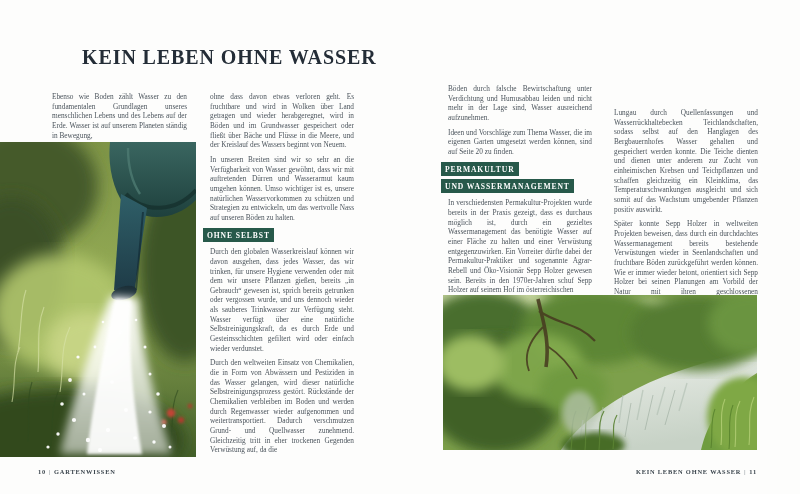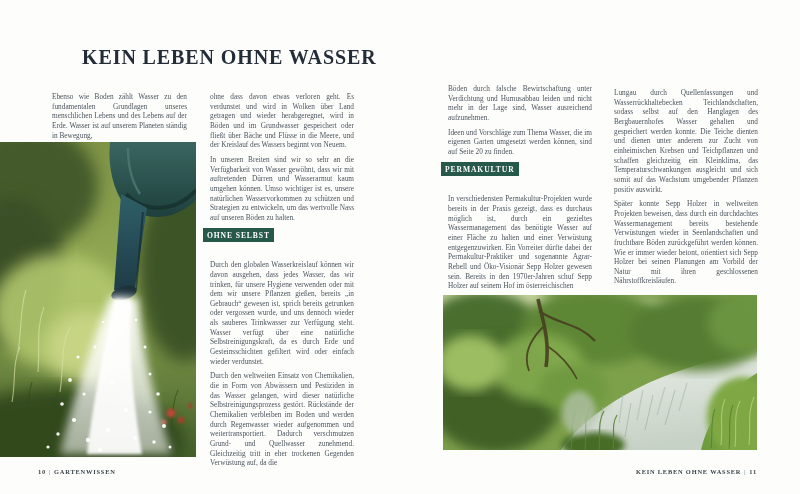--- a/index.html
+++ b/index.html
@@ -14,22 +14,22 @@
     color:#242d37;white-space:nowrap;
   }
   .bodycol{
     position:absolute;font-size:7.3px;line-height:9.65px;
     color:#4b545c;text-align:justify;
   }
   .bodycol p{margin:0 0 5px 7px;}
   #intro-col{left:45px;top:92px;width:142px;}
   #left-main-col{left:203px;top:92px;width:151px;}
   #right-col1{left:441px;top:84px;width:151px;}
-  #right-col2{left:607px;top:88px;width:151px;}
-  .section-heading{margin:4px 0 18px 0;}
+  #right-col2{left:607px;top:108px;width:151px;}
+  .section-heading{margin:4px 0 5px 0;}
   .section-heading .hline{
     display:table;background:#27594a;color:#ffffff;
     font-size:7.6px;font-weight:bold;letter-spacing:0.9px;
     padding:3px 4px 2px 4px;margin:0 0 2.5px 0;white-space:nowrap;
   }
   .photo{position:absolute;overflow:hidden;}
   #photo-watering{left:0;top:142px;width:196px;height:315px;}
   #photo-stream{left:443px;top:295px;width:314px;height:155px;}
   .photo svg{display:block;}
   .footer{
@@ -140,34 +140,35 @@
           <circle cx="145" cy="205" r="1.5"></circle>
           <circle cx="112" cy="240" r="1.8"></circle>
         <circle cx="126" cy="268" r="1.9"></circle>
           <circle cx="108" cy="288" r="2.0"></circle>
           <circle cx="135" cy="296" r="1.8"></circle>
       </g>
     </svg>
   </div>
 
   <div class="bodycol" id="left-main-col">
-    <p>ohne dass davon etwas verloren geht. Es verdunstet und wird in Wolken über Land getragen und wieder herabgeregnet, wird in Böden und im Grundwasser gespeichert oder fließt über Bäche und Flüsse in die Meere, und der Kreislauf des Wassers beginnt von Neuem.</p>
+    <p>ohne dass davon etwas verloren geht. Es fruchtbare und wird in Wolken über Land getragen und wieder herabgeregnet, wird in Böden und im Grundwasser gespeichert oder fließt über Bäche und Flüsse in die Meere, und der Kreislauf des Wassers beginnt von Neuem.</p>
     <p>In unseren Breiten sind wir so sehr an die Verfügbarkeit von Wasser gewöhnt, dass wir mit auftretenden Dürren und Wasserarmut kaum umgehen können. Umso wichtiger ist es, unsere natürlichen Wasservorkommen zu schützen und Strategien zu entwickeln, um das wertvolle Nass auf unseren Böden zu halten.</p>
     <div class="section-heading">
       <div class="hline">OHNE SELBST</div>
     </div>
     <p>Durch den globalen Wasserkreislauf können wir davon ausgehen, dass jedes Wasser, das wir trinken, für unsere Hygiene verwenden oder mit dem wir unsere Pflanzen gießen, bereits „in Gebrauch“ gewesen ist, sprich bereits getrunken oder vergossen wurde, und uns dennoch wieder als sauberes Trinkwasser zur Verfügung steht. Wasser verfügt über eine natürliche Selbstreinigungskraft, da es durch Erde und Gesteinsschichten gefiltert wird oder einfach wieder verdunstet.</p>
     <p>Durch den weltweiten Einsatz von Chemikalien, die in Form von Abwässern und Pestiziden in das Wasser gelangen, wird dieser natürliche Selbstreinigungsprozess gestört. Rückstände der Chemikalien verbleiben im Boden und werden durch Regenwasser wieder aufgenommen und weitertransportiert. Dadurch verschmutzen Grund- und Quellwasser zunehmend. Gleichzeitig tritt in eher trockenen Gegenden Verwüstung auf, da die</p>
   </div>
 
   <div class="bodycol" id="right-col1">
     <p>Böden durch falsche Bewirtschaftung unter Verdichtung und Humusabbau leiden und nicht mehr in der Lage sind, Wasser ausreichend aufzunehmen.</p>
     <p>Ideen und Vorschläge zum Thema Wasser, die im eigenen Garten umgesetzt werden können, sind auf Seite 20 zu finden.</p>
     <div class="section-heading">
       <div class="hline">PERMAKULTUR</div>
+      <div class="hline">UND WASSERMANAGEMENT</div>
     </div>
     <p>In verschiedensten Permakultur-Projekten wurde bereits in der Praxis gezeigt, dass es durchaus möglich ist, durch ein gezieltes Wassermanagement das benötigte Wasser auf einer Fläche zu halten und einer Verwüstung entgegenzuwirken. Ein Vorreiter dürfte dabei der Permakultur-Praktiker und sogenannte Agrar-Rebell und Öko-Visionär Sepp Holzer gewesen sein. Bereits in den 1970er-Jahren schuf Sepp Holzer auf seinem Hof im österreichischen</p>
   </div>
 
   <div class="bodycol" id="right-col2">
     <p>Lungau durch Quellenfassungen und Wasserrückhaltebecken Teichlandschaften, sodass selbst auf den Hanglagen des Bergbauernhofes Wasser gehalten und gespeichert werden konnte. Die Teiche dienten und dienen unter anderem zur Zucht von einheimischen Krebsen und Teichpflanzen und schaffen gleichzeitig ein Kleinklima, das Temperaturschwankungen ausgleicht und sich somit auf das Wachstum umgebender Pflanzen positiv auswirkt.</p>
     <p>Später konnte Sepp Holzer in weltweiten Projekten beweisen, dass durch ein durchdachtes Wassermanagement bereits bestehende Verwüstungen wieder in Seenlandschaften und fruchtbare Böden zurückgeführt werden können. Wie er immer wieder betont, orientiert sich Sepp Holzer bei seinen Planungen am Vorbild der Natur mit ihren geschlossenen Nährstoffkreisläufen.</p>
   </div>
 
   <div class="photo" id="photo-stream">

